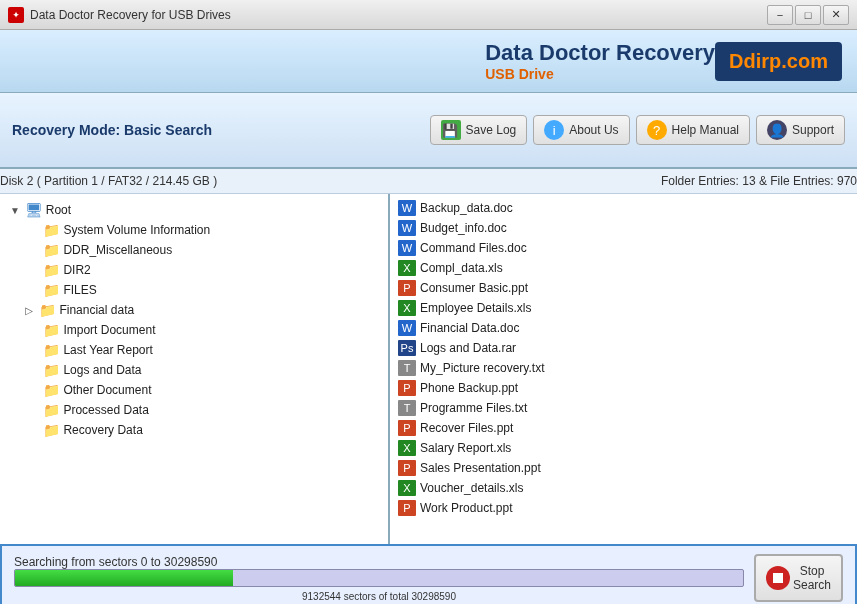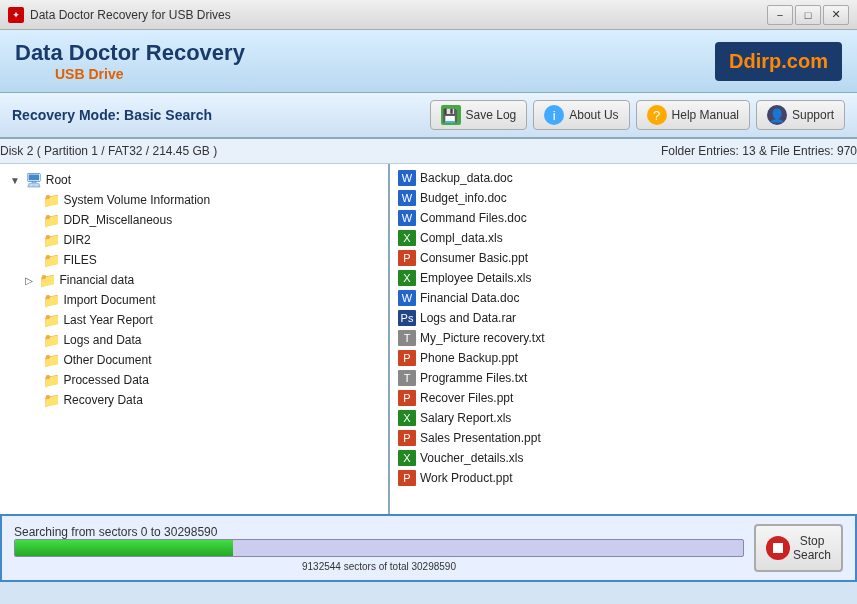--- a/index.html
+++ b/index.html
@@ -19,33 +19,33 @@
     .title-bar-icon { width: 16px; height: 16px; background: #c00; border-radius: 2px; display: flex; align-items: center; justify-content: center; color: white; font-size: 9px; }
     .title-bar-controls { display: flex; gap: 2px; }
     .title-bar-btn { width: 26px; height: 20px; background: linear-gradient(to bottom, #f5f5f5, #ddd); border: 1px solid #aaa; border-radius: 2px; cursor: pointer; display: flex; align-items: center; justify-content: center; font-size: 11px; color: #333; }
 
     
     .header {
       background: linear-gradient(to bottom, #daeeff, #b8d8f0);
       padding: 10px 15px;
       display: flex;
       align-items: center;
-      justify-content: space-between;
+      justify-content: flex-end;
       border-bottom: 1px solid #8ab;
     }
     .header-title { }
     .header-title .main-title { font-size: 22px; font-weight: bold; color: #1a3a6b; }
-    .header-title .sub-title { font-size: 14px; color: #e06000; font-weight: bold; margin-left: 40px; }
+    .header-title .sub-title { font-size: 14px; color: #e06000; font-weight: bold; }
     .header-logo { background: #1a3a6b; color: white; font-size: 20px; font-weight: bold; padding: 8px 14px; border-radius: 4px; }
     .header-logo span { color: #f80; }
 
     
     .toolbar {
       background: linear-gradient(to bottom, #e8f4ff, #cde0f4);
-      padding: 7px 12px;
+      padding: 22px 12px;
       display: flex;
       align-items: center;
       justify-content: space-between;
       border-bottom: 2px solid #8ab;
     }
     .recovery-mode { font-size: 14px; color: #1a3a6b; font-weight: bold; }
     .toolbar-buttons { display: flex; gap: 6px; }
     .toolbar-btn {
       background: linear-gradient(to bottom, #f5f5f5, #e0e0e0);
       border: 1px solid #aaa;

